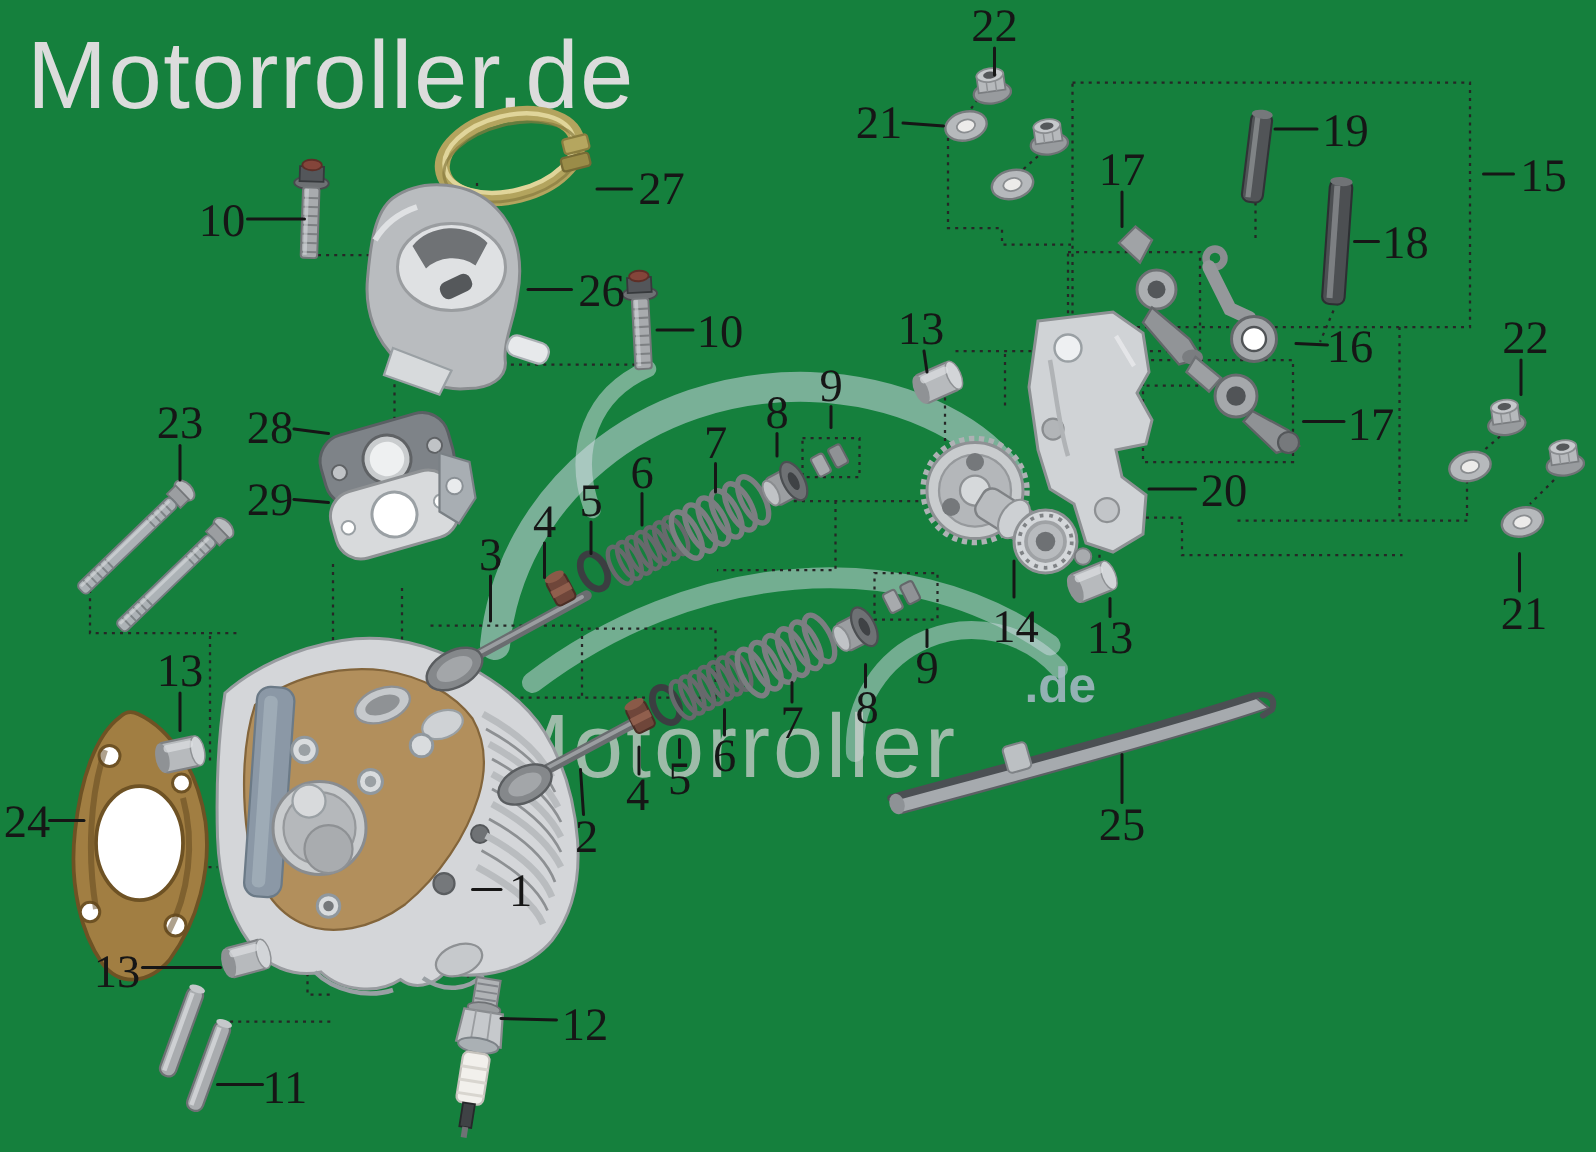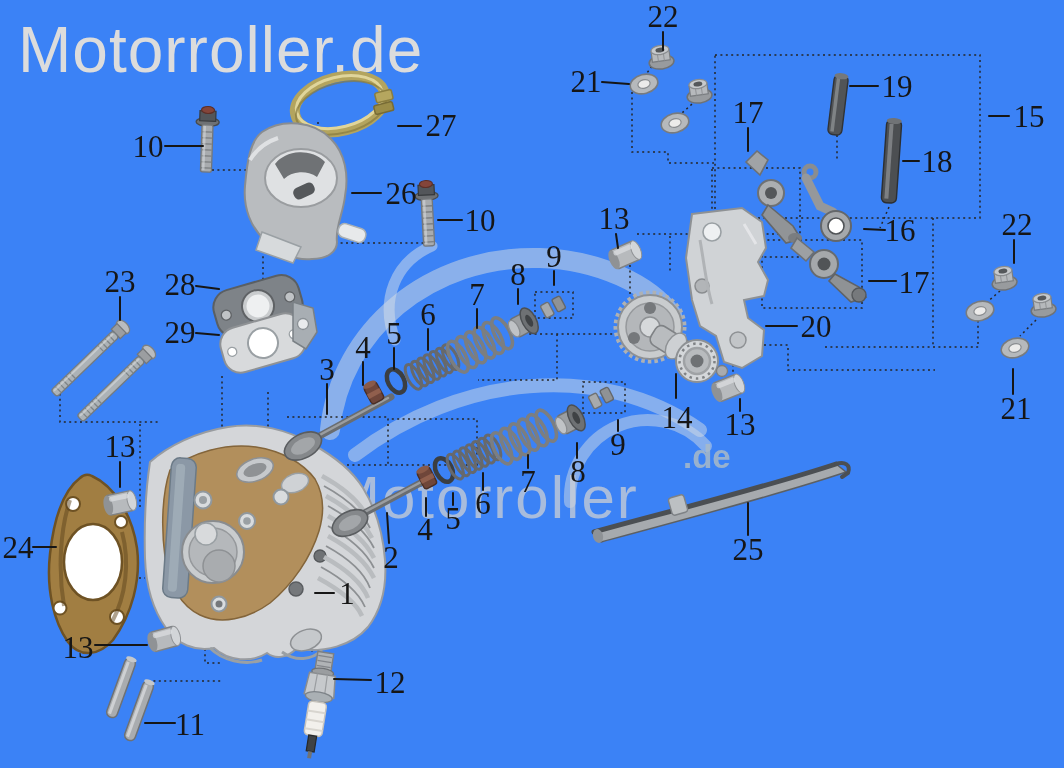--- a/index.html
+++ b/index.html
@@ -1,16 +1,16 @@
 <!DOCTYPE html>
 <html><head>
 <meta charset="utf-8">
 <style>
   html,body{margin:0;padding:0;background:#fff;}
-  .stage{position:relative;width:1064px;height:768px;background:#3b82f6;overflow:hidden;}
+  .stage{position:relative;width:1064px;height:768px;background:#15803d;overflow:hidden;}
   .callout{font-family:"Liberation Serif","DejaVu Serif",serif;font-size:31px;fill:#161616;text-anchor:middle;}
   .leader{stroke:#161616;stroke-width:2;stroke-linecap:round;}
   .dash{stroke:#262626;stroke-width:1.5;fill:none;stroke-dasharray:2 3.4;}
   .wm-top{font-family:"Liberation Sans","DejaVu Sans",sans-serif;font-size:64px;letter-spacing:1px;fill:#dcdcdc;}
   .wm-center{font-family:"Liberation Sans","DejaVu Sans",sans-serif;font-size:60px;letter-spacing:2px;fill:#d3d3d3;opacity:.72;}
   .wm-de{font-family:"Liberation Sans","DejaVu Sans",sans-serif;font-size:33px;font-weight:bold;fill:#a9bac8;opacity:.85;}
 </style>
 </head>
 <body>
 

